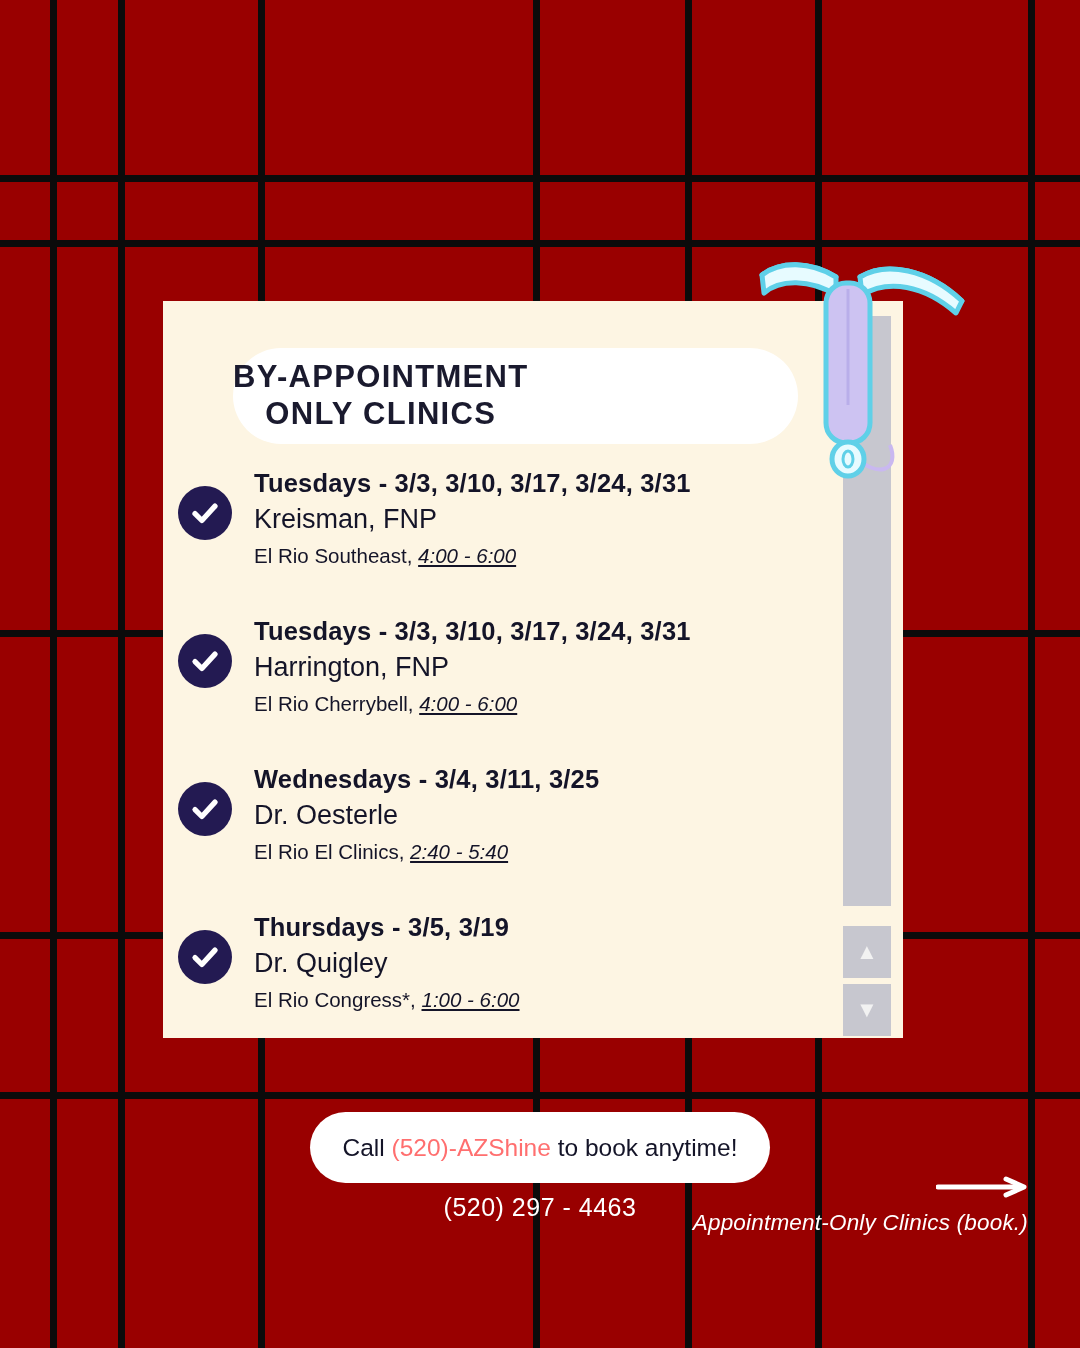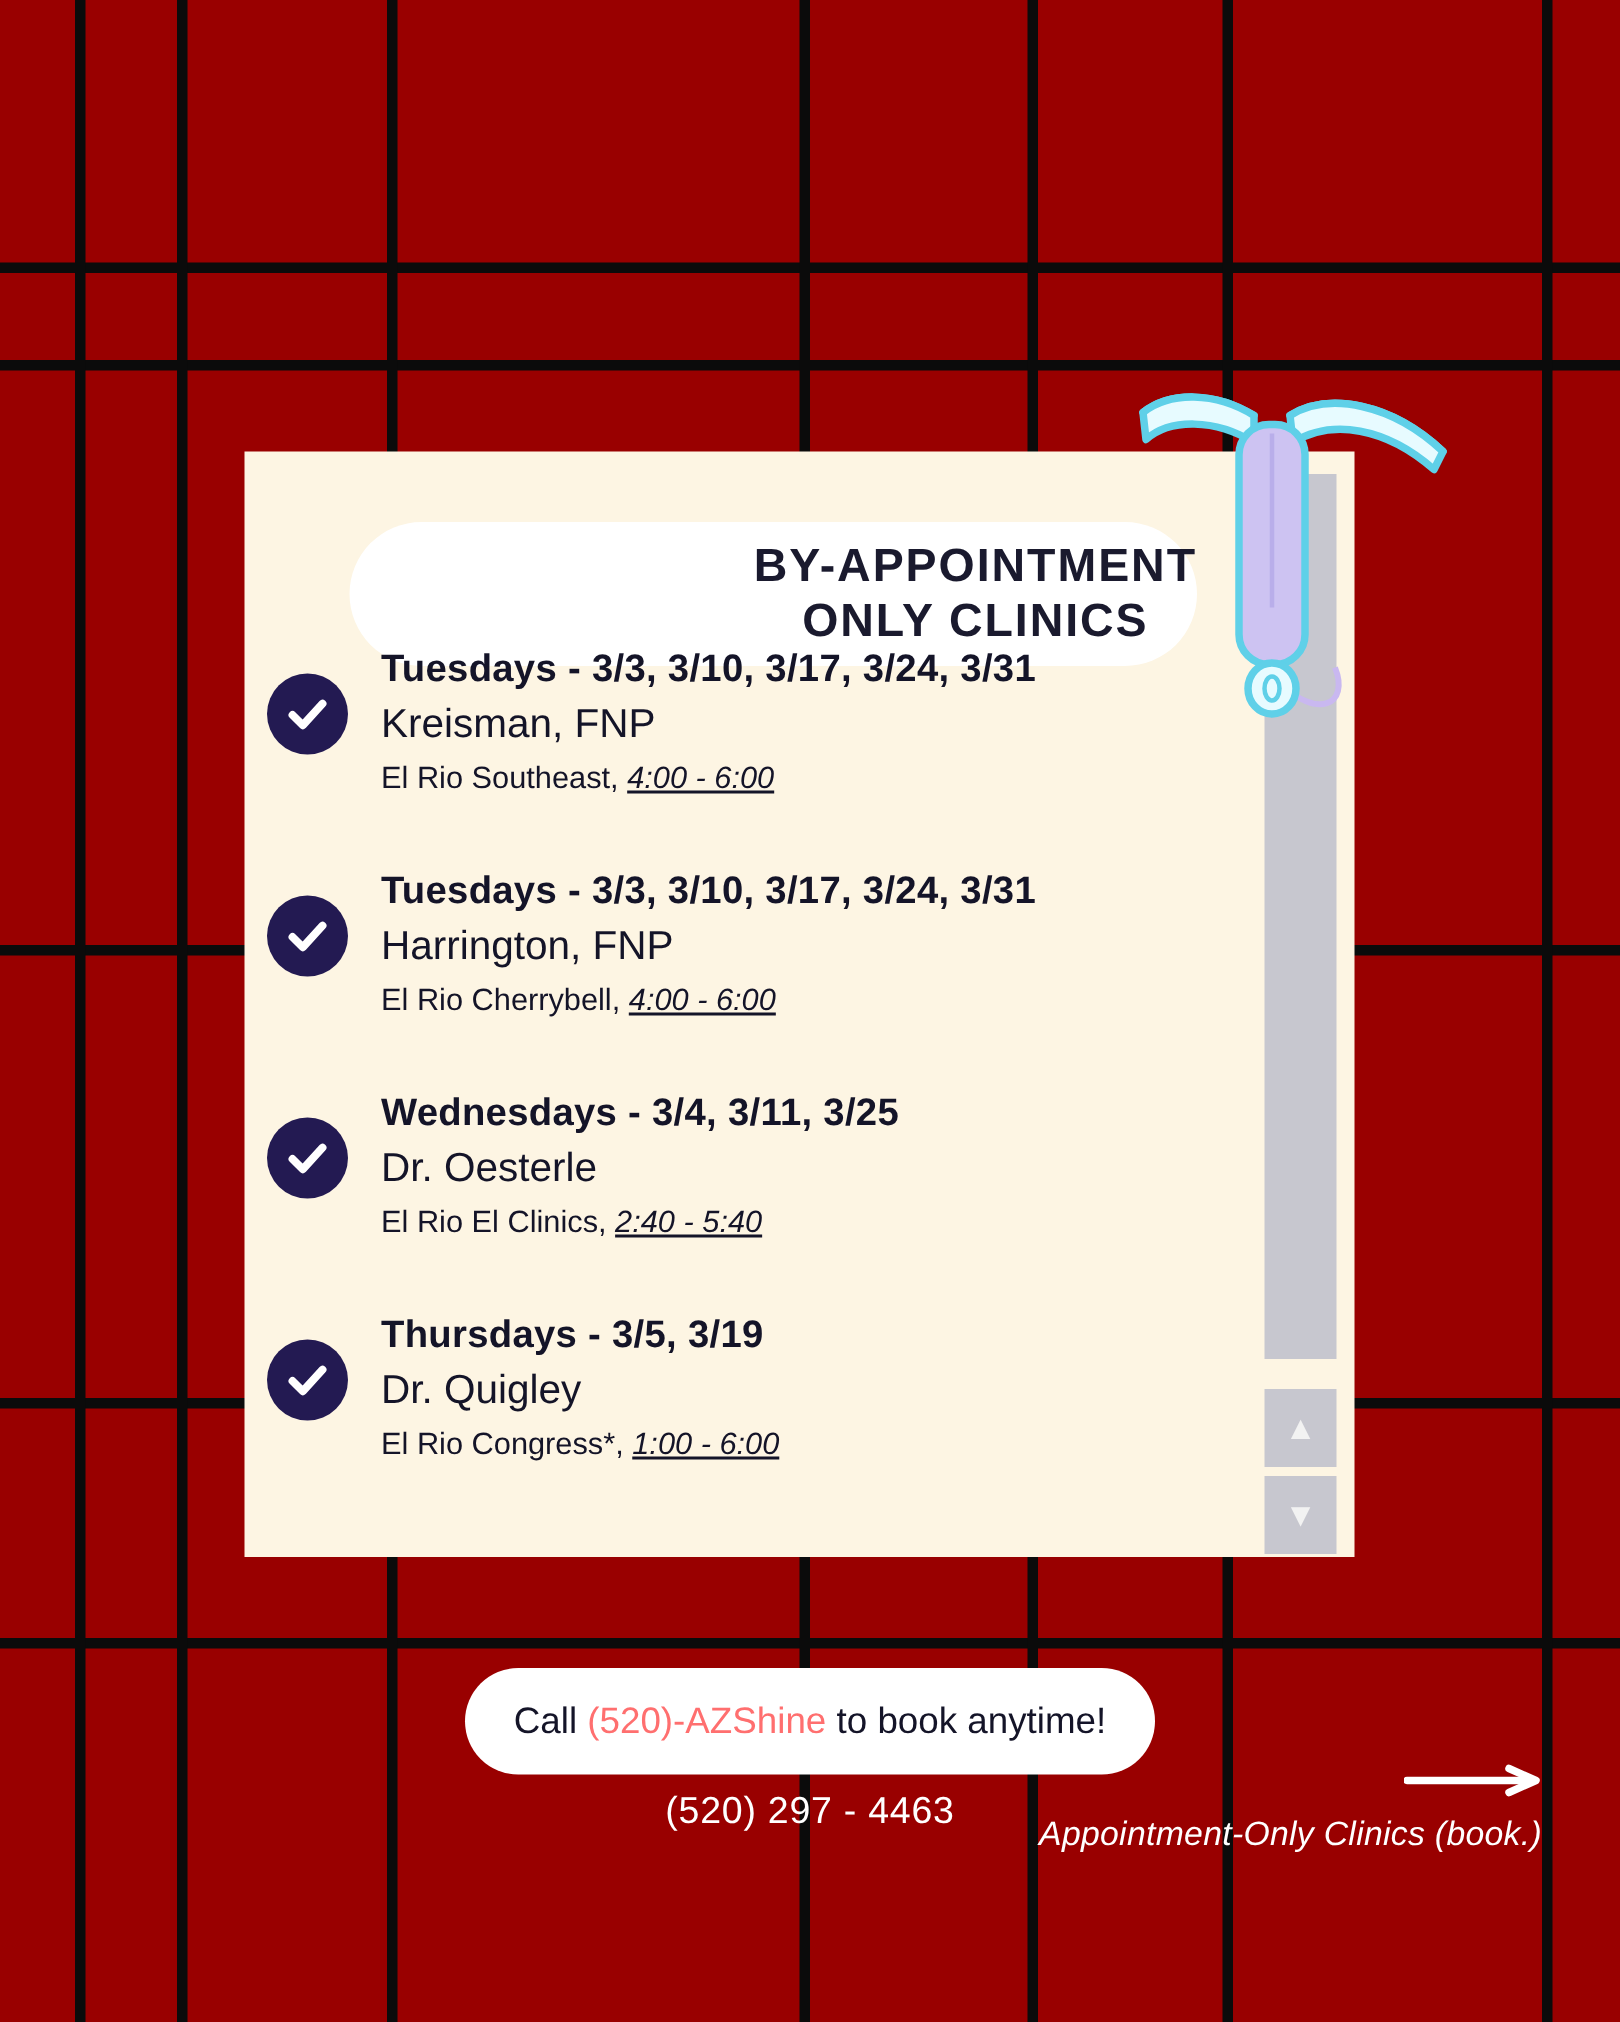--- a/index.html
+++ b/index.html
@@ -63,37 +63,37 @@
     position: absolute;
     left: 233px;
     top: 348px;
     width: 565px;
     height: 96px;
     background: #ffffff;
     border-radius: 48px;
     z-index: 4;
     display: flex;
     align-items: center;
-    justify-content: flex-end;
+    justify-content: flex-start;
     text-align: center;
   }
   #title-pill .title-text {
     font-weight: bold;
     font-size: 31px;
     line-height: 1.18;
     letter-spacing: 1.3px;
     color: #1a1a2e;
     text-transform: uppercase;
   }
 
   
   #clinic-list {
     position: absolute;
     left: 178px;
-    top: 431px;
+    top: 468px;
     width: 640px;
     z-index: 4;
   }
   .clinic-item {
     position: relative;
     min-height: 104px;
     margin-bottom: 44px;
     padding-left: 76px;
   }
   .check-badge {

